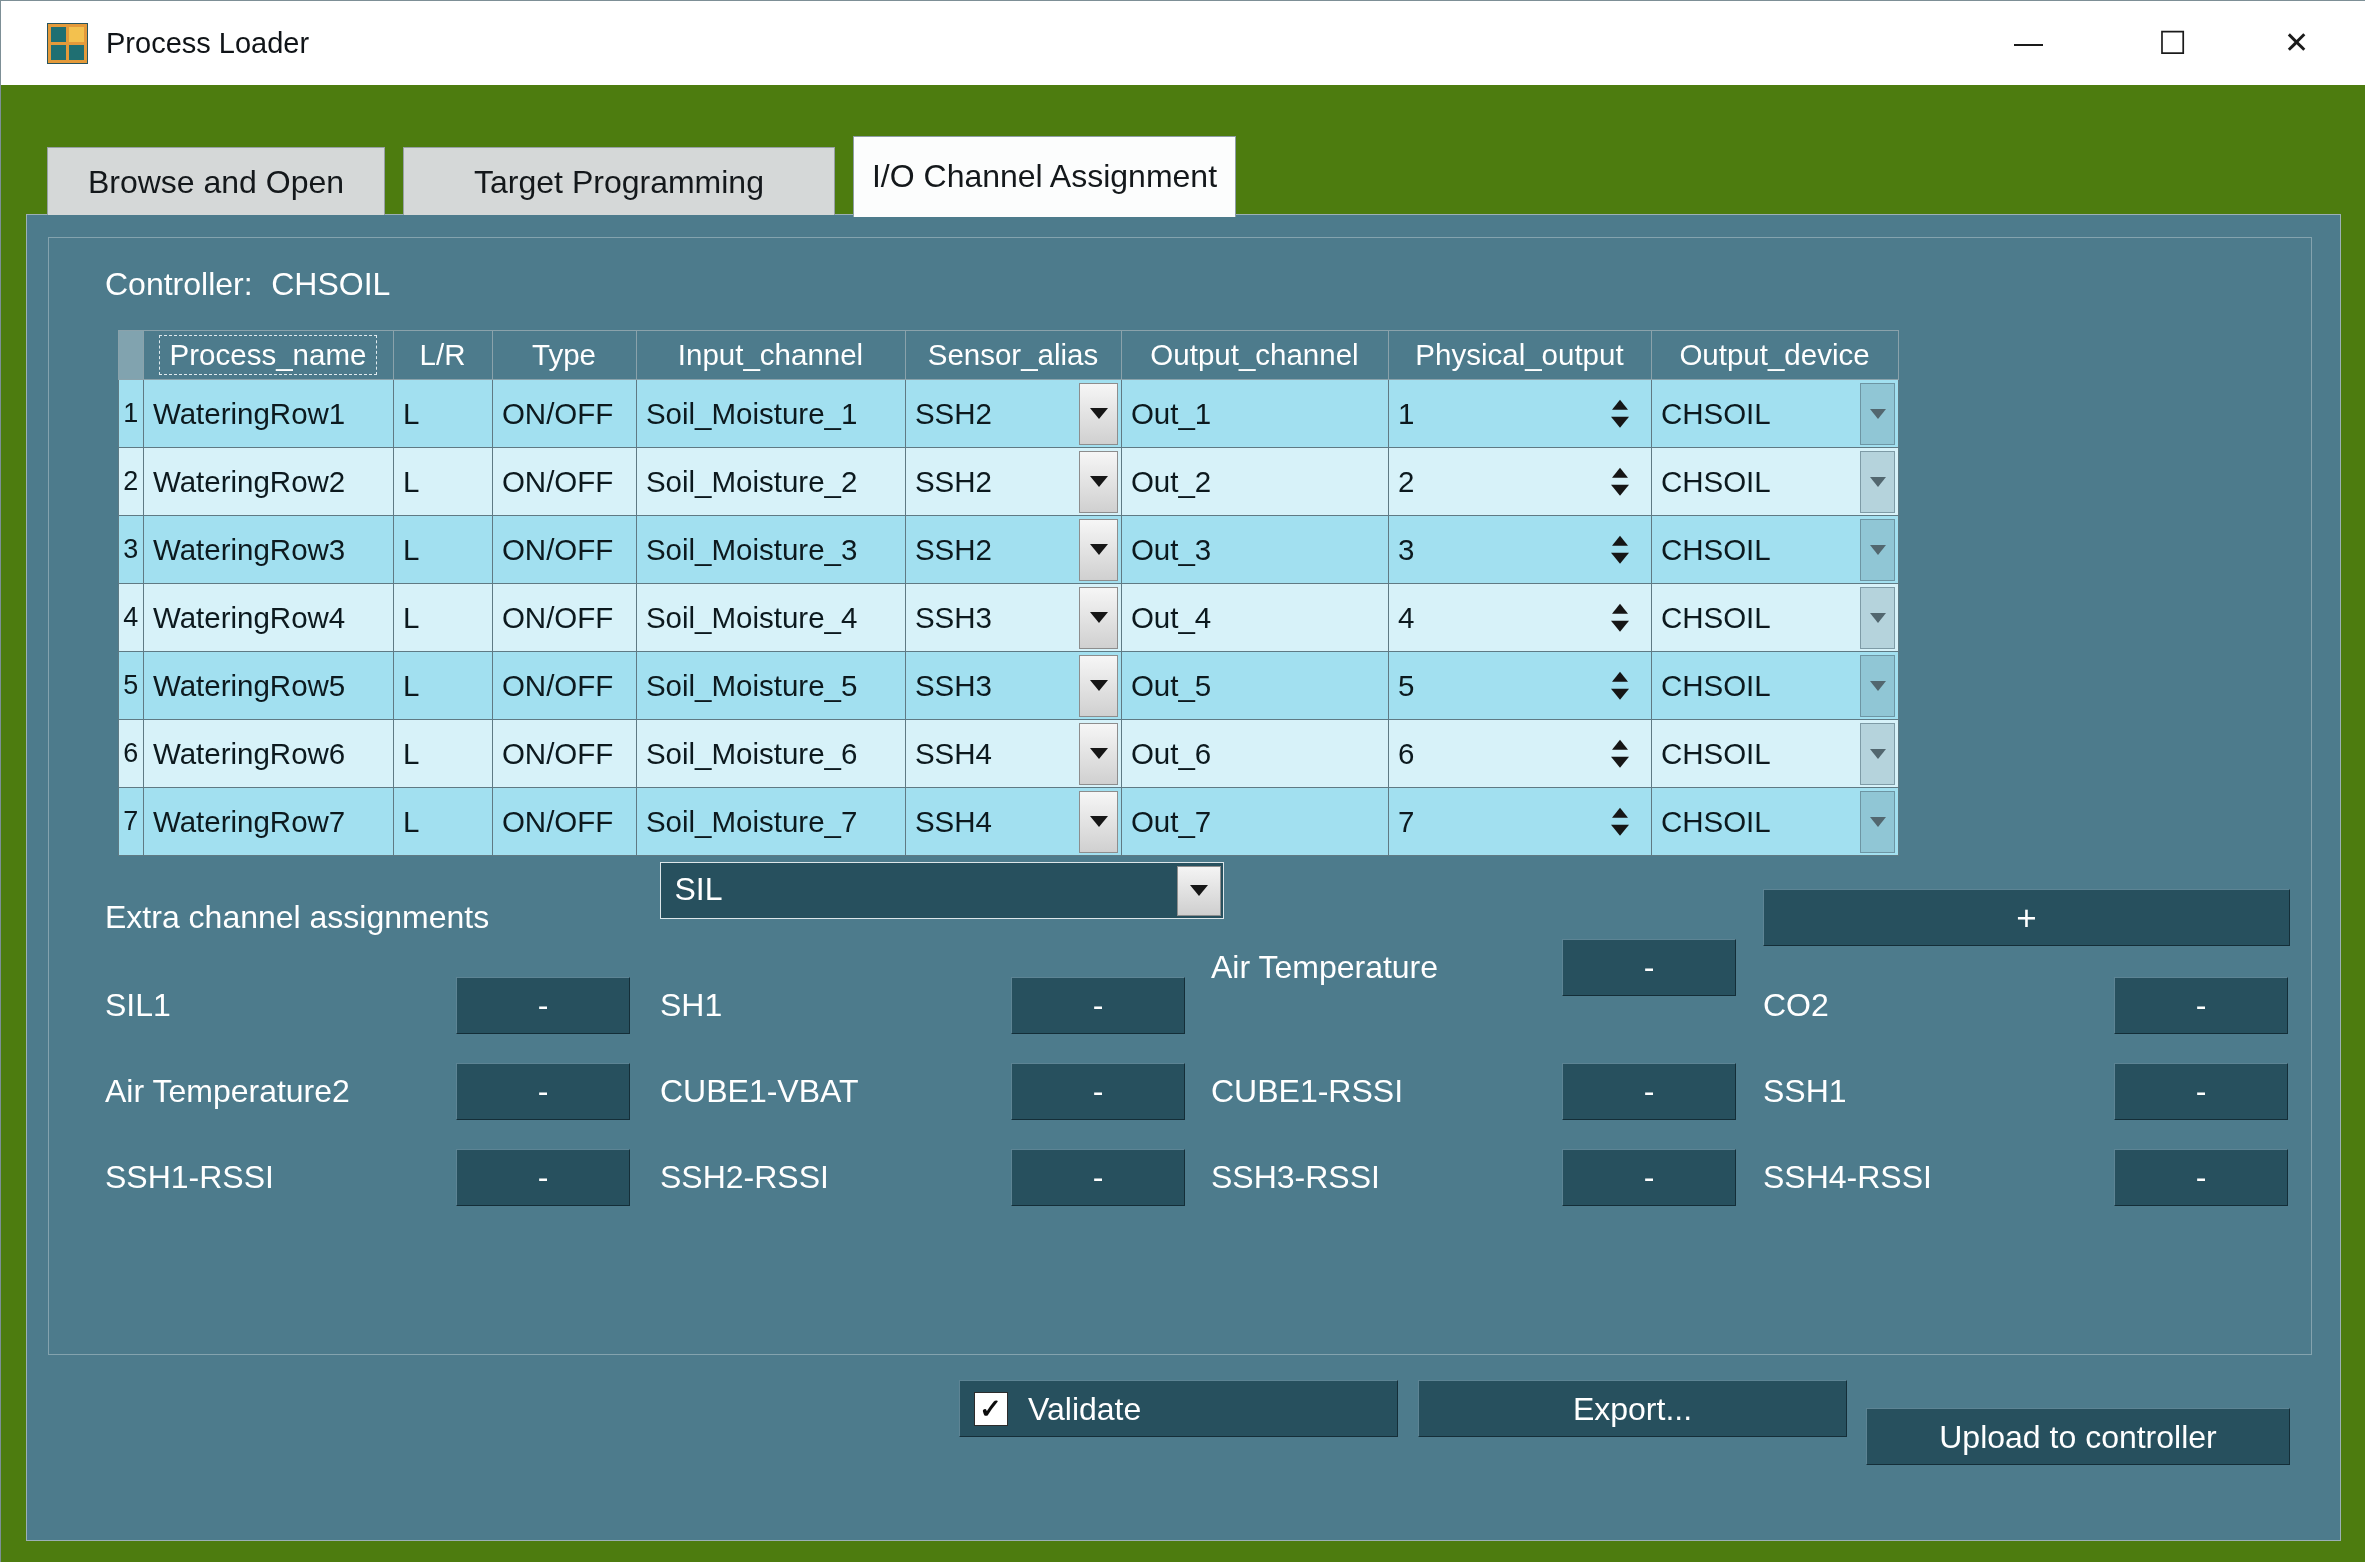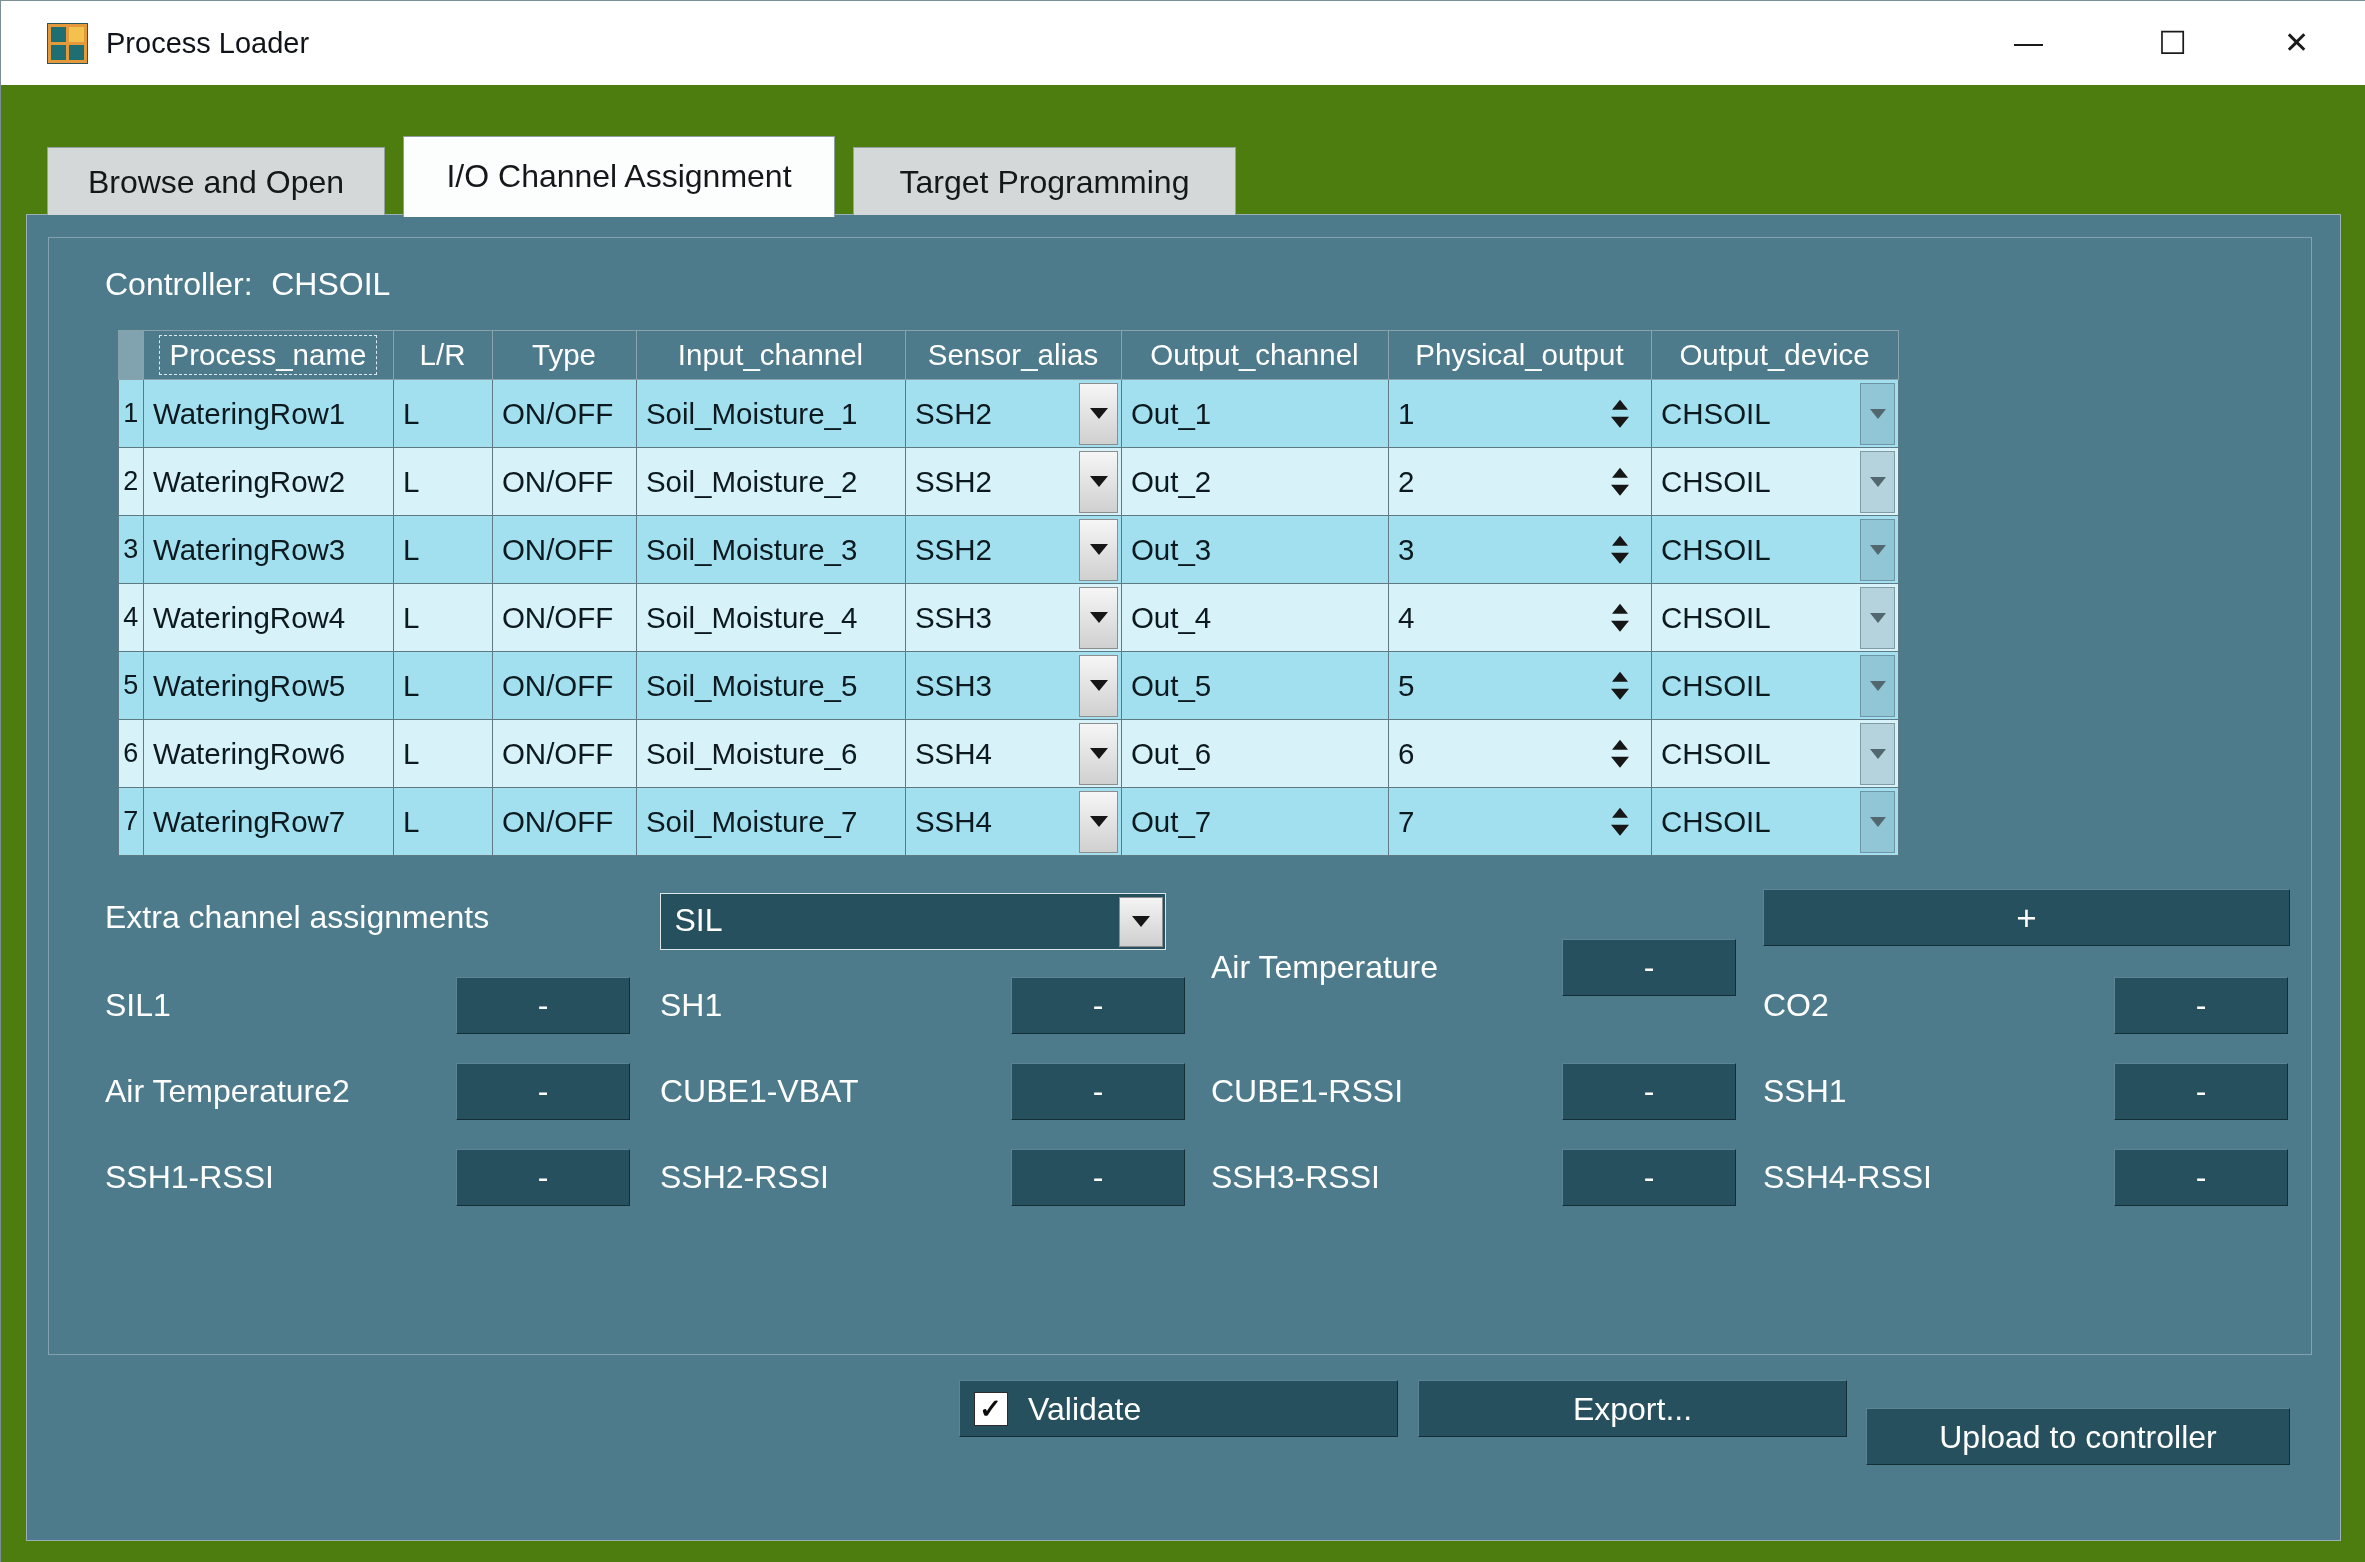--- a/index.html
+++ b/index.html
@@ -69,21 +69,21 @@
             background:linear-gradient(#f6f6f6,#d0d0d0); border:0.8px solid #8d8d8d;
             display:flex; align-items:center; justify-content:center; }
   .dd-dis { position:absolute; right:2.5px; top:2.5px; bottom:2.5px; width:35px;
             background:rgba(104,140,153,0.30); border:0.8px solid rgba(80,110,122,0.55);
             display:flex; align-items:center; justify-content:center; }
   .spin { position:absolute; right:22px; top:50%; transform:translateY(-50%);
           display:flex; flex-direction:column; align-items:center; gap:7.6px; }
 
   
   .extra-label { position:absolute; left:78px; top:684px; font-size:32px; color:#ffffff; }
-  .select { position:absolute; left:633px; top:678px; width:506px; height:57px;
+  .select { position:absolute; left:633px; top:647px; width:564px; height:57px;
             background:var(--button,#27505e); border:1.7px solid #dde6e9; color:#ffffff; }
   .select .txt { display:block; line-height:52px; padding-left:13.5px; font-size:32px; }
   .sel-btn { position:absolute; right:2.5px; top:2.5px; bottom:2.5px; width:44px;
              background:linear-gradient(#f4f4f4,#cfcfcf); border:0.8px solid #8e8e8e;
              display:flex; align-items:center; justify-content:center; }
 
   .dkbtn { background:var(--button,#27505e); color:#ffffff; font-family:"Liberation Sans",sans-serif;
            font-size:32px; text-align:center; border-style:solid; border-width:1.7px;
            border-color:#5d8494 #142e38 #142e38 #5d8494; padding:0; cursor:default; }
   .plusbtn { position:absolute; left:1736px; top:674px; width:527px; height:57px; font-size:35px; line-height:49px; }
@@ -116,22 +116,22 @@
         <i></i>
       </div>
     <span class="win-title">Process Loader</span>
     <span class="winctl min">—</span>
     <span class="winctl max">☐</span>
     <span class="winctl close">✕</span>
   </div>
 
   <div class="tabbar">
       <div class="tab">Browse and Open</div>
+      <div class="tab">Target Programming</div>
       <div class="tab active">I/O Channel Assignment</div>
-      <div class="tab">Target Programming</div>
     </div>
 
   <div class="panel">
     <div class="groupbox"></div>
 
     <div class="controller-line">
       <span>Controller:</span>
       <span>CHSOIL</span>
     </div>
 

